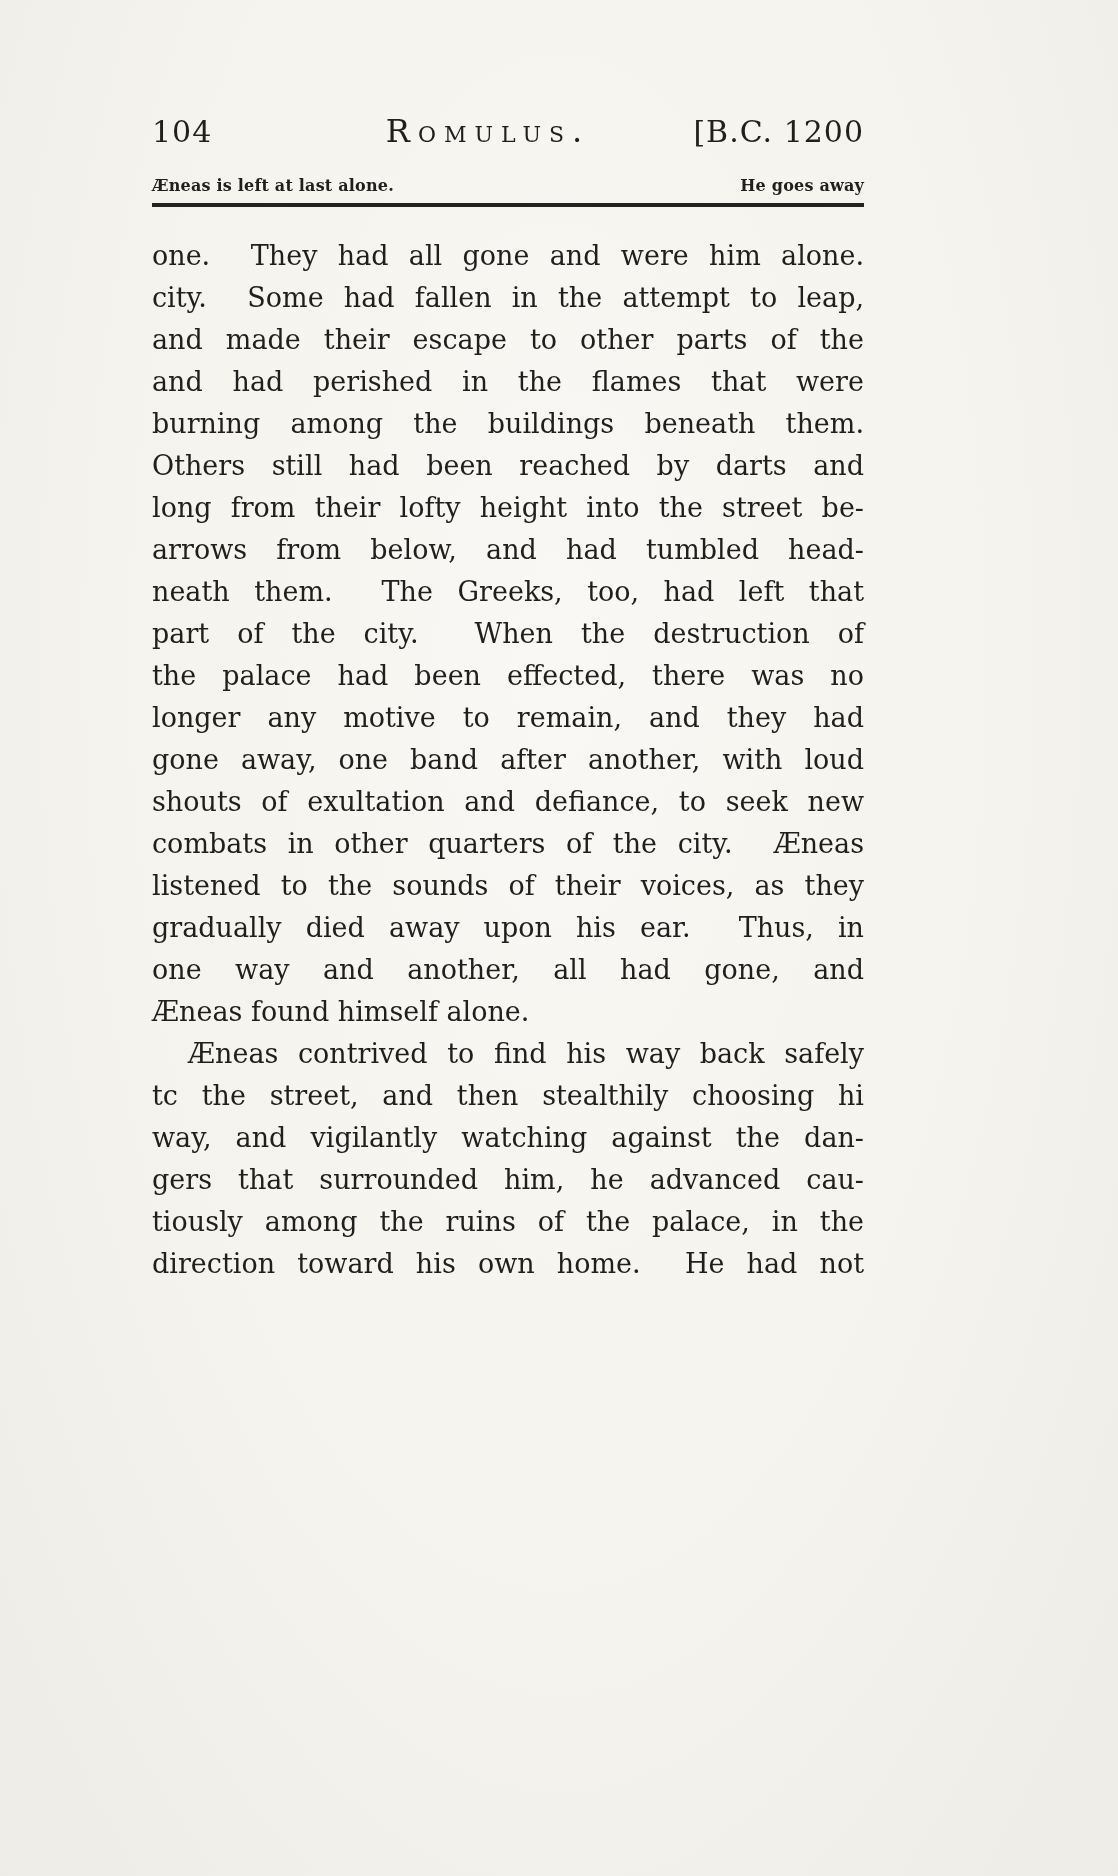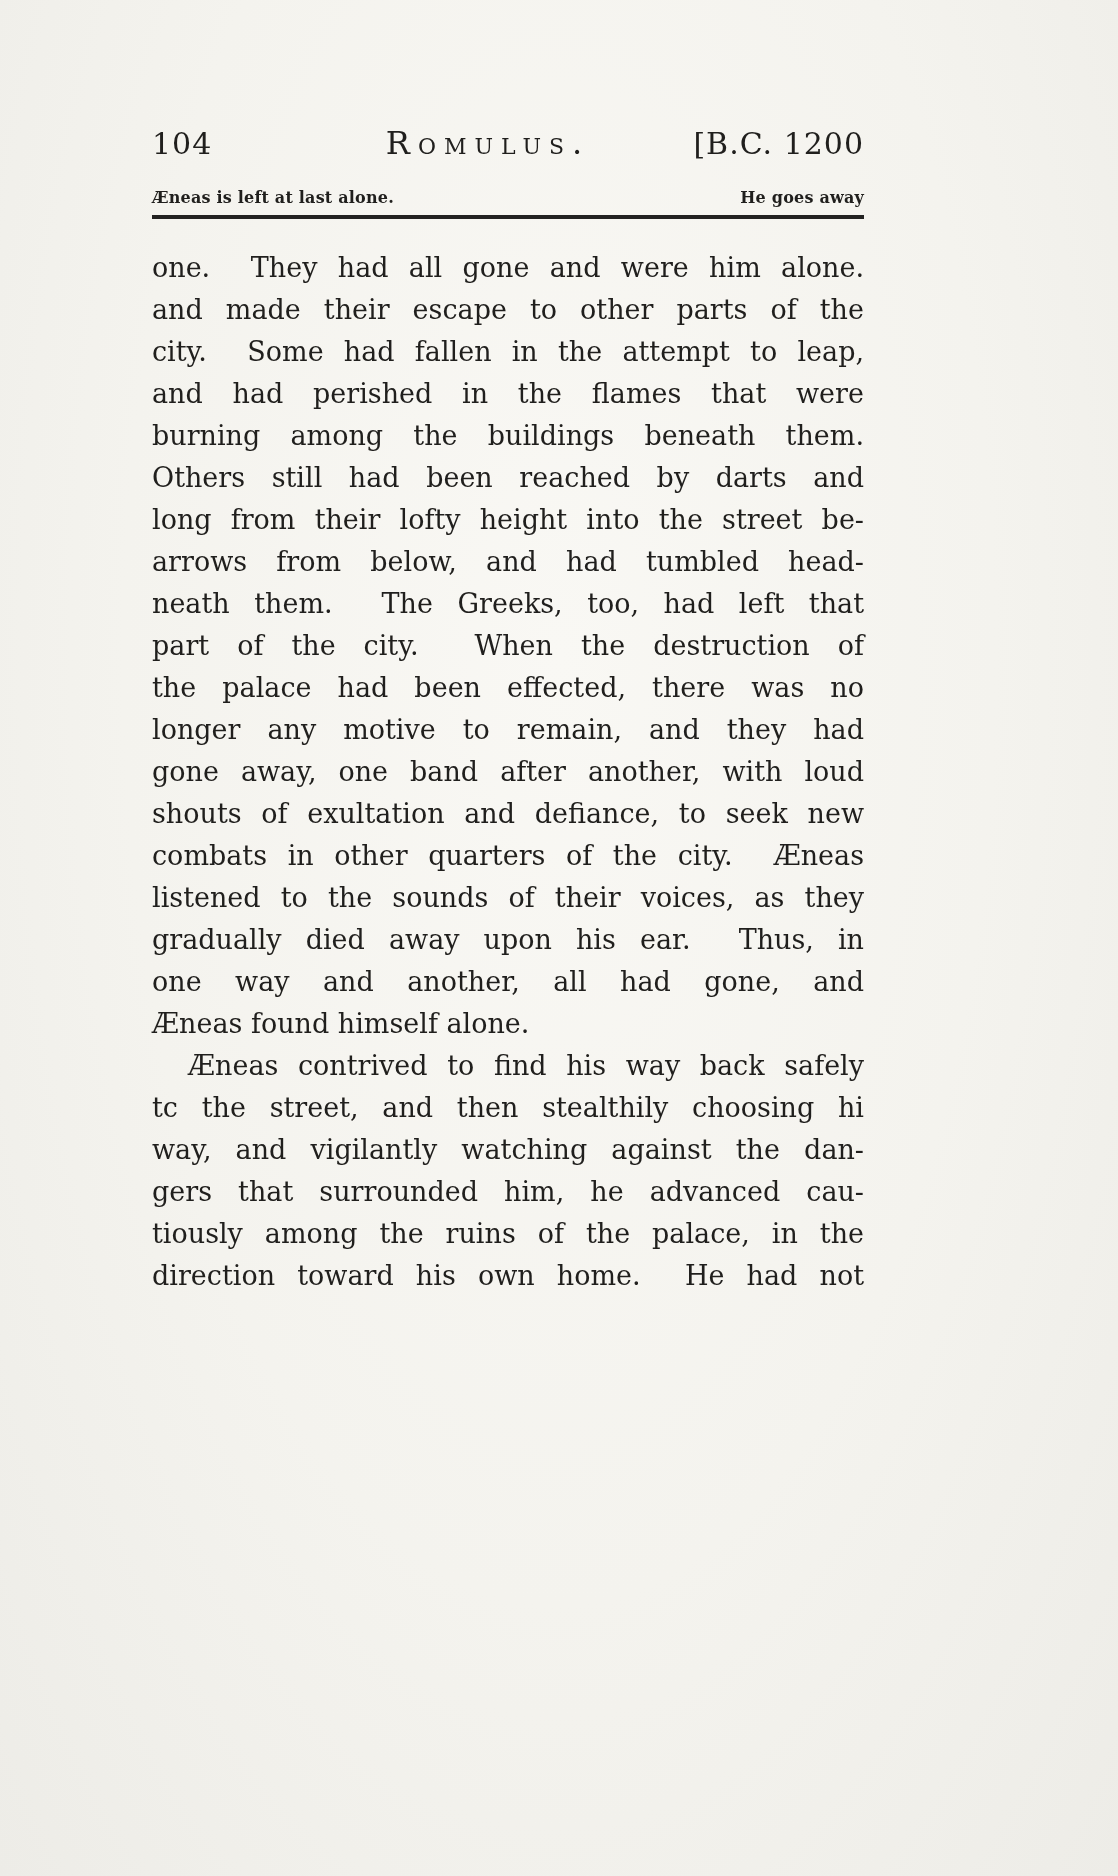--- a/index.html
+++ b/index.html
@@ -11,21 +11,21 @@
     height: 1876px;
     position: relative;
     background: radial-gradient(ellipse at 50% 35%, #f9f8f4 0%, #f4f3ee 55%, #edece7 100%);
     font-family: "DejaVu Serif", serif;
     color: #201f1d;
     overflow: hidden;
   }
   .page {
     position: absolute;
     left: 152px;
-    top: 124px;
+    top: 112px;
     width: 712px;
   }
   .header-row {
     display: flex;
     align-items: baseline;
     font-size: 30px;
   }
   .page-num {
     flex: 0 0 150px;
     text-align: left;
@@ -92,22 +92,22 @@
   <div class="running-heads">
     <span>Æneas is left at last alone.</span>
     <span>He goes away</span>
   </div>
 
   <div class="rule"></div>
 
   <div class="body-text" id="body-text">
       <div class="paragraph">
         <div class="line">one.  They had all gone and were him alone.</div>
+        <div class="line">city.  Some had fallen in the attempt to leap,</div>
         <div class="line">and made their escape to other parts of the</div>
-        <div class="line">city.  Some had fallen in the attempt to leap,</div>
         <div class="line">and had perished in the flames that were</div>
         <div class="line">burning among the buildings beneath them.</div>
         <div class="line">Others still had been reached by darts and</div>
         <div class="line">long from their lofty height into the street be-</div>
         <div class="line">arrows from below, and had tumbled head-</div>
         <div class="line">neath them.  The Greeks, too, had left that</div>
         <div class="line">part of the city.  When the destruction of</div>
         <div class="line">the palace had been effected, there was no</div>
         <div class="line">longer any motive to remain, and they had</div>
         <div class="line">gone away, one band after another, with loud</div>

